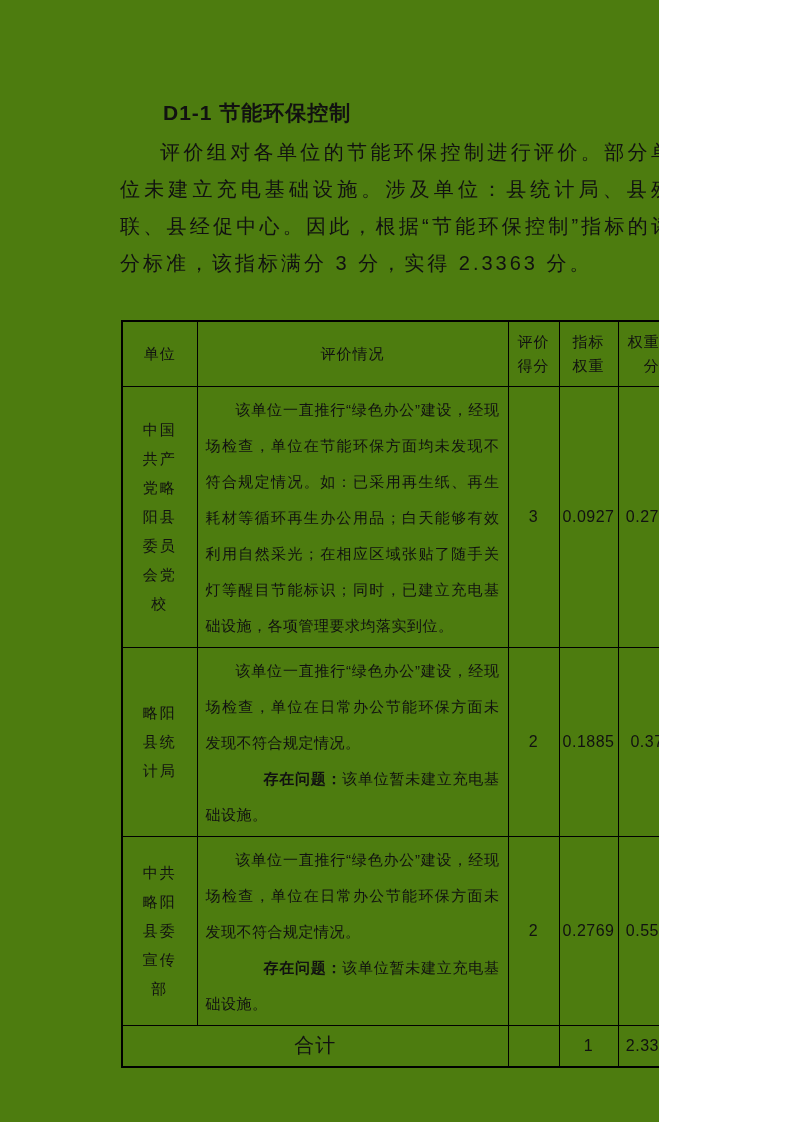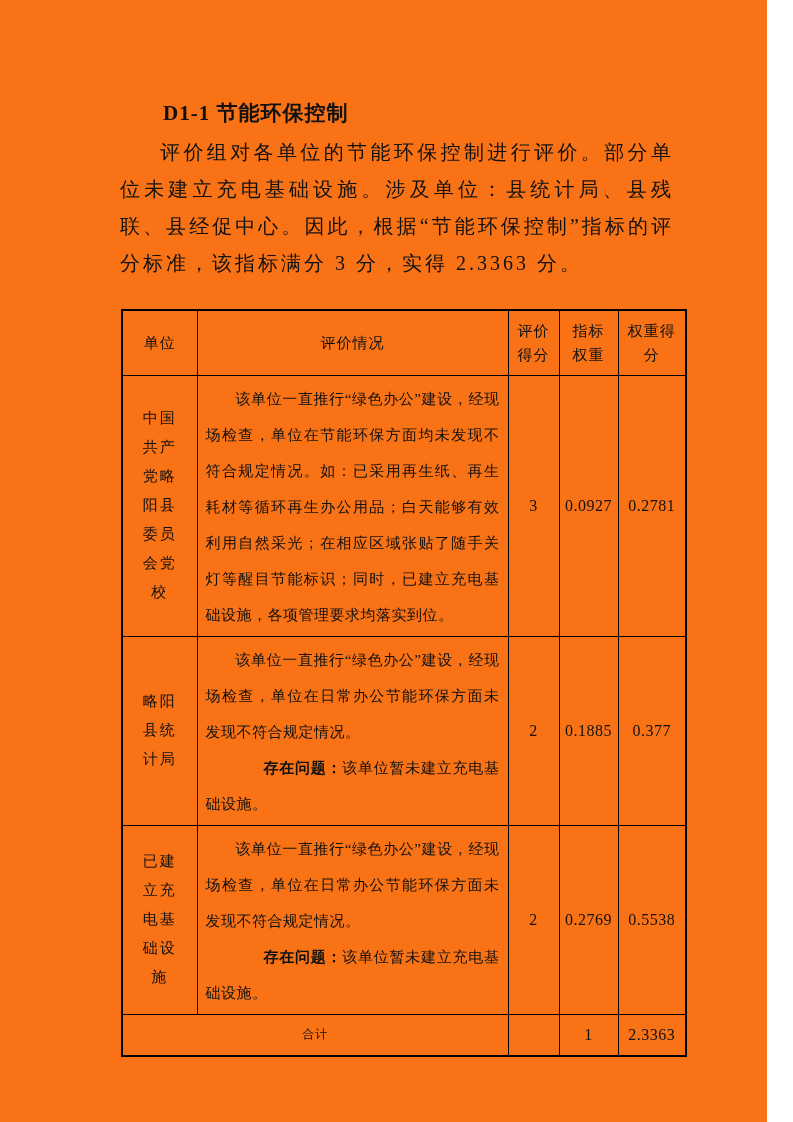--- a/index.html
+++ b/index.html
@@ -2,25 +2,25 @@
 <html><head>
 <meta charset="utf-8">
 <style>
   html, body {
     margin: 0;
     padding: 0;
     background: #ffffff;
   }
   .page {
     position: relative;
-    width: 767px;
+    width: 659px;
     height: 1122px;
-    background: #f97316;
+    background: #4d7c0f;
     color: #111111;
-    font-family: Liberation Serif, serif;
+    font-family: Liberation Sans, sans-serif;
     overflow: hidden;
   }
   .doc-title {
     position: absolute;
     left: 163px;
     top: 100px;
     font-size: 21px;
     line-height: 26px;
     font-weight: bold;
     letter-spacing: 1px;
@@ -33,21 +33,21 @@
     width: 554px;
     font-size: 20px;
     line-height: 37px;
     letter-spacing: 3px;
     text-align: justify;
     text-indent: 2em;
   }
   table.eval-table {
     position: absolute;
     left: 121px;
-    top: 309px;
+    top: 320px;
     width: 564px;
     border-collapse: collapse;
     table-layout: fixed;
     border: 2px solid #000;
   }
   table.eval-table td, table.eval-table th {
     border: 1px solid #000;
     font-weight: normal;
     overflow: hidden;
   }
@@ -88,21 +88,21 @@
   td.num-cell {
     text-align: center;
     vertical-align: middle;
     font-size: 16px;
     letter-spacing: 0.5px;
     padding: 0 2px;
   }
   td.total-label-cell {
     text-align: center;
     vertical-align: middle;
-    font-size: 12px;
+    font-size: 20px;
     letter-spacing: 1px;
   }
 </style>
 </head>
 <body>
 
 <div class="page">
 
   <div class="doc-title">D1-1 节能环保控制</div>
 
@@ -145,21 +145,21 @@
       <td class="eval-cell">
         <p>该单位一直推行“绿色办公”建设，经现场检查，单位在日常办公节能环保方面未发现不符合规定情况。</p>
         <p><span class="bold">存在问题：</span><span>该单位暂未建立充电基础设施。</span></p>
       </td>
       <td class="num-cell">2</td>
       <td class="num-cell">0.1885</td>
       <td class="num-cell">0.377</td>
     </tr>
 
     <tr style="height:109px">
-      <td class="unit-cell">已建立充电基础设施</td>
+      <td class="unit-cell">中共略阳县委宣传部</td>
       <td class="eval-cell">
         <p>该单位一直推行“绿色办公”建设，经现场检查，单位在日常办公节能环保方面未发现不符合规定情况。</p>
         <p><span class="bold">存在问题：</span><span>该单位暂未建立充电基础设施。</span></p>
       </td>
       <td class="num-cell">2</td>
       <td class="num-cell">0.2769</td>
       <td class="num-cell">0.5538</td>
     </tr>
 
 

